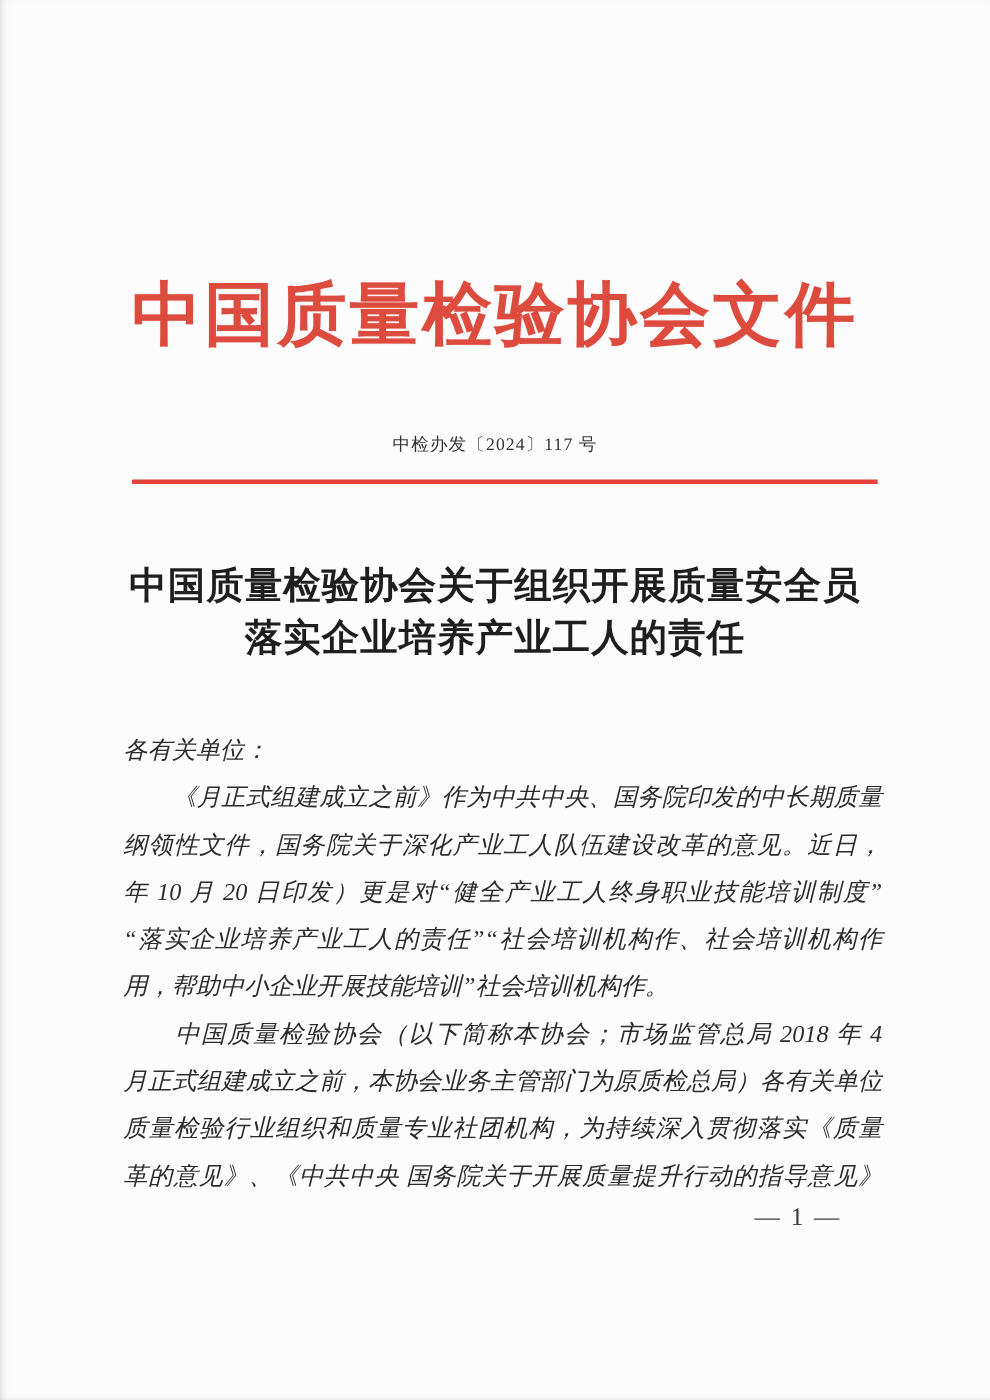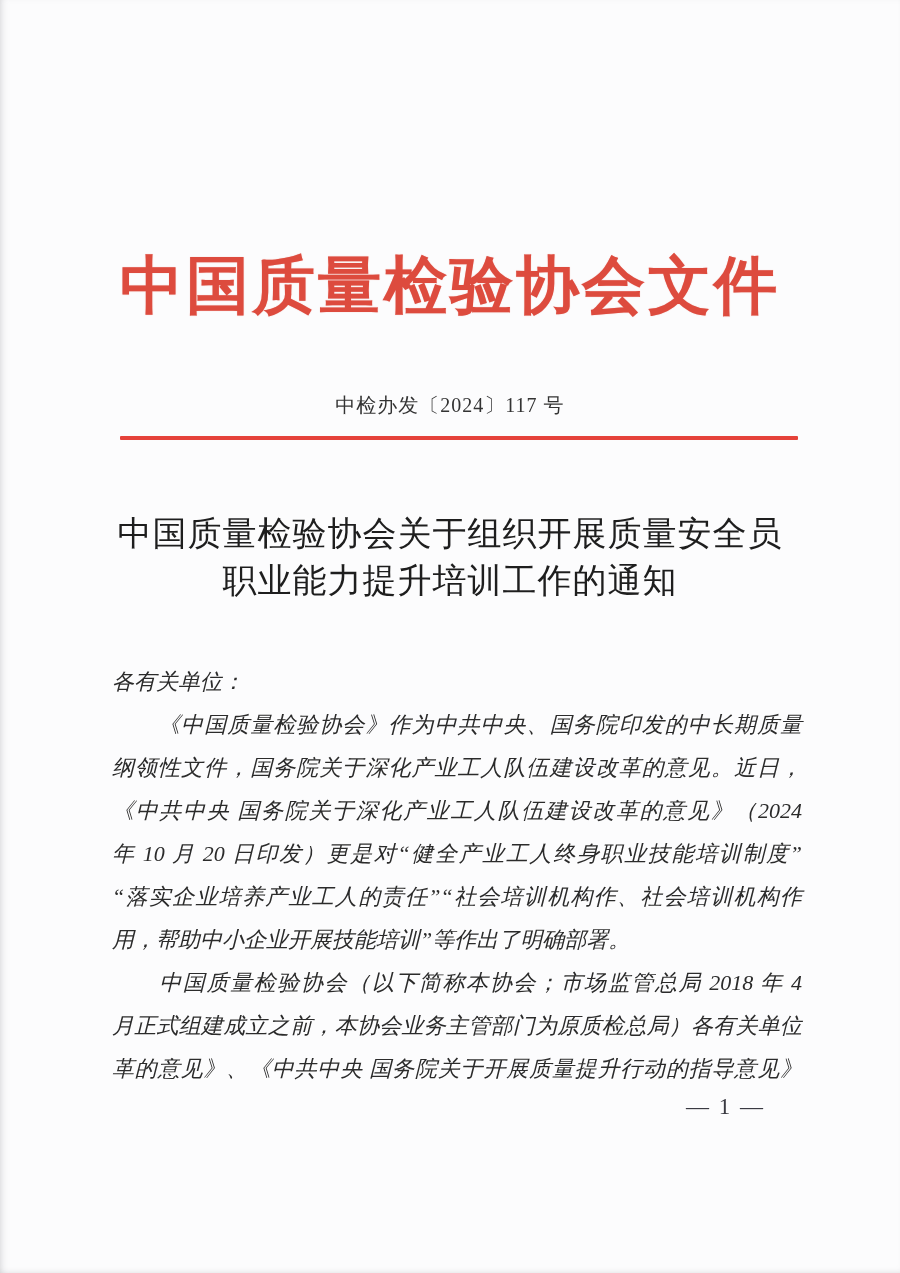--- a/index.html
+++ b/index.html
@@ -30,41 +30,41 @@
     line-height: 84px;
     color: #dd4b3e;
     text-shadow: 0 0 1px rgba(221,75,62,0.45);
     white-space: nowrap;
   }
 
   
   .doc-number {
     margin-top: 62px;
     text-align: center;
-    font-size: 20px;
+    font-size: 16px;
     letter-spacing: 1px;
     line-height: 30px;
     color: #333333;
     white-space: nowrap;
   }
 
   
   .red-rule {
     margin: 16px 0 0 120px;
     width: 678px;
     height: 4px;
     background: #e5423a;
     border-radius: 1px;
   }
 
   
   .notice-title {
     margin-top: 70px;
     text-align: center;
-    font-weight: normal;
+    font-weight: bold;
     font-size: 34px;
     letter-spacing: 1px;
     line-height: 47px;
     color: #1e1e1e;
   }
 
   
   .body-text {
     margin: 56px 0 0 112px;
     width: 690px;
@@ -101,32 +101,32 @@
 <div class="page">
 
   <div class="letterhead">中国质量检验协会文件</div>
 
   <div class="doc-number">中检办发〔2024〕117 号</div>
 
   <div class="red-rule"></div>
 
   <div class="notice-title">
     <div>中国质量检验协会关于组织开展质量安全员</div>
-    <div>职业能力提升培训工作的通知</div>
+    <div>落实企业培养产业工人的责任</div>
   </div>
 
   <div class="body-text">
     <div class="line" data-last="left">各有关单位：</div>
 
-    <div class="line" data-last="justify">　　《中国质量检验协会》作为中共中央、国务院印发的中长期质量</div>
+    <div class="line" data-last="justify">　　《月正式组建成立之前》作为中共中央、国务院印发的中长期质量</div>
     <div class="line" data-last="justify">纲领性文件，国务院关于深化产业工人队伍建设改革的意见。近日，</div>
-    <div class="line" data-last="justify">《中共中央 国务院关于深化产业工人队伍建设改革的意见》（2024</div>
     <div class="line" data-last="justify">年 10 月 20 日印发）更是对“健全产业工人终身职业技能培训制度”</div>
     <div class="line" data-last="justify">“落实企业培养产业工人的责任”“社会培训机构作、社会培训机构作</div>
-    <div class="line" data-last="left">用，帮助中小企业开展技能培训”等作出了明确部署。</div>
+    <div class="line" data-last="left">用，帮助中小企业开展技能培训”社会培训机构作。</div>
     <div class="line" data-last="justify">　　中国质量检验协会（以下简称本协会；市场监管总局 2018 年 4</div>
     <div class="line" data-last="justify">月正式组建成立之前，本协会业务主管部门为原质检总局）各有关单位</div>
+    <div class="line" data-last="justify">质量检验行业组织和质量专业社团机构，为持续深入贯彻落实《质量</div>
     <div class="line" data-last="justify">革的意见》、《中共中央 国务院关于开展质量提升行动的指导意见》</div>
   </div>
 
   <div class="page-number">— 1 —</div>
 
 </div>
 
 </body></html>

